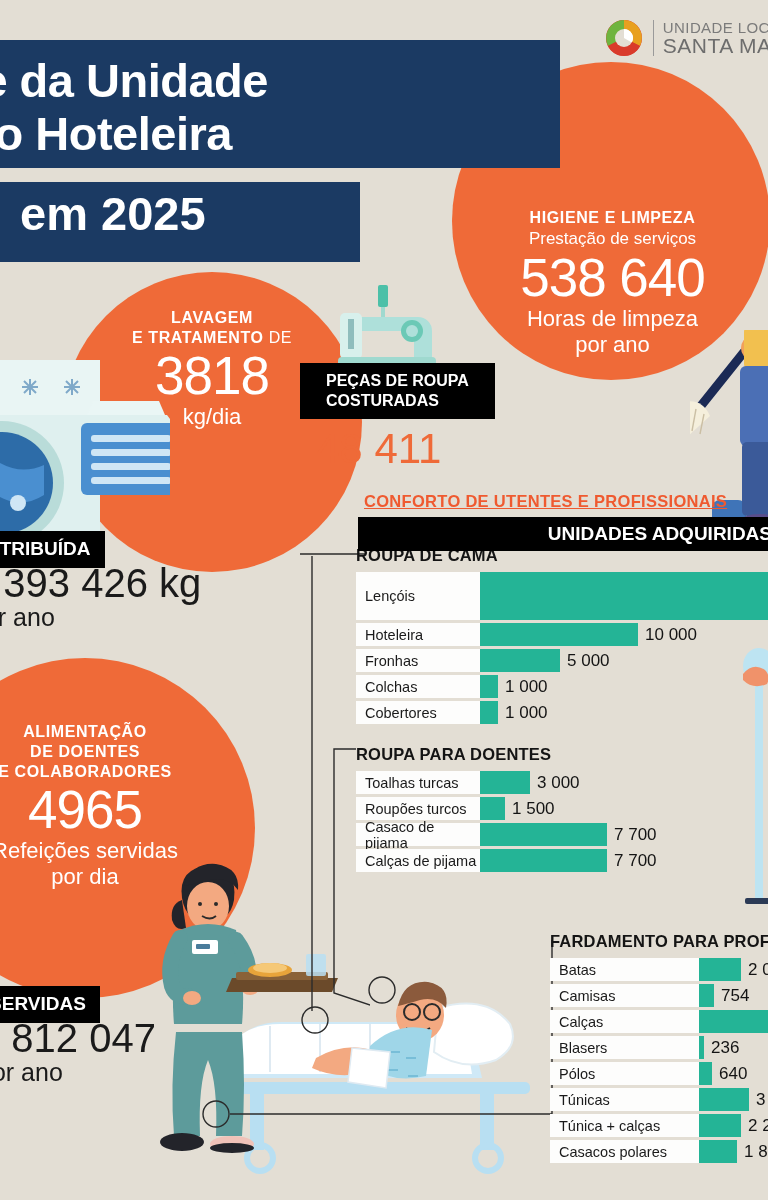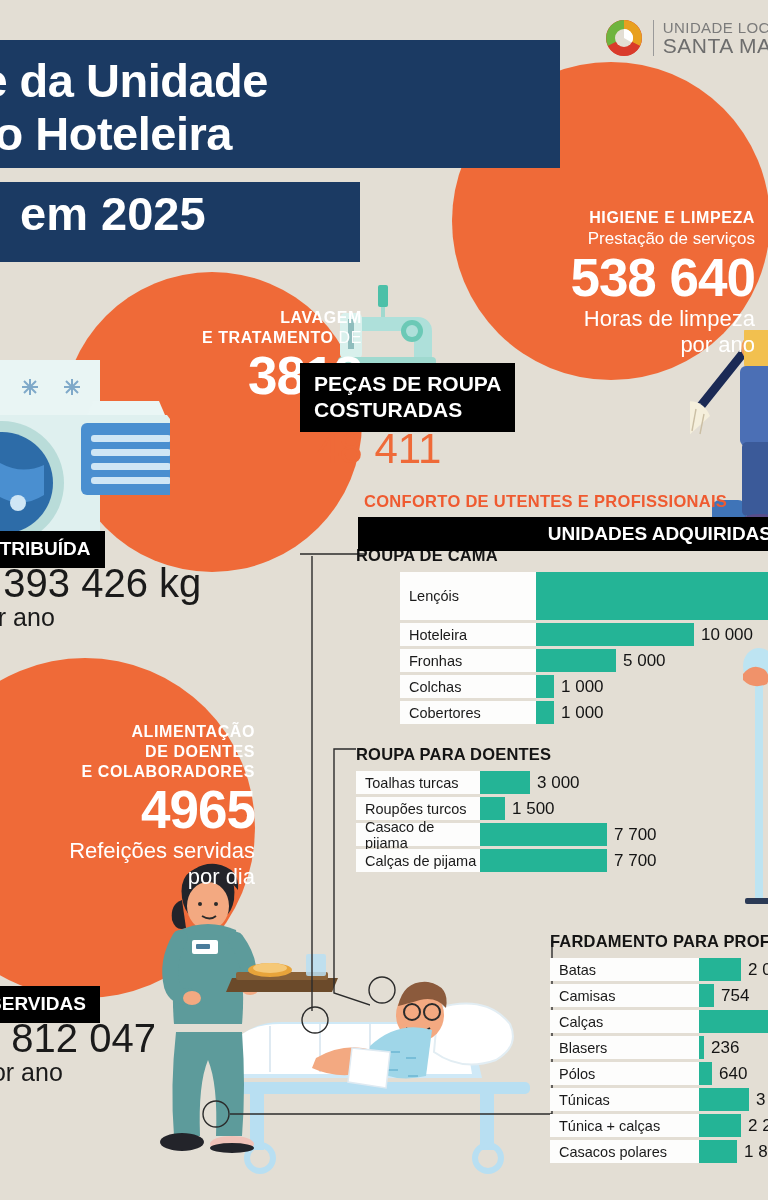--- a/index.html
+++ b/index.html
@@ -70,39 +70,39 @@
   }
   #circle-lavagem {
     left: 62px; top: 272px; width: 300px; height: 300px;
     z-index: 12;
   }
   #circle-alimentacao {
     left: -85px; top: 658px; width: 340px; height: 340px;
     z-index: 12;
   }
 
-  .circ-txt { position: absolute; text-align: right; color: #fff; z-index: 20; }
+  .circ-txt { position: absolute; text-align: center; color: #fff; z-index: 20; }
   .circ-h { font-weight: bold; font-size: 16px; letter-spacing: 0.6px; line-height: 1.25; }
   .circ-h .thin { font-weight: normal; }
   .circ-sub { font-size: 17px; font-weight: normal; line-height: 1.3; }
-  .circ-big { font-weight: bold; font-size: 53px; line-height: 1.05; letter-spacing: -1px; }
+  .circ-big { font-weight: normal; font-size: 53px; line-height: 1.05; letter-spacing: -1px; }
   .circ-unit { font-size: 22px; font-weight: normal; line-height: 1.2; }
 
   #txt-higiene { left: 470px; top: 208px; width: 285px; }
   #txt-lavagem { left: 62px; top: 308px; width: 300px; }
   #txt-alimentacao { left: -85px; top: 722px; width: 340px; }
 
   
   .blackbar {
     position: absolute; background: #000; color: #fff;
     font-weight: bold; z-index: 25; white-space: nowrap;
   }
   #bar-pecas {
-    left: 300px; top: 363px; padding: 8px 14px;
-    font-size: 21px; line-height: 1.25;
+    left: 300px; top: 363px; padding: 8px 26px;
+    font-size: 16px; line-height: 1.25;
   }
   #bar-roupalimpa {
     left: -180px; top: 531px; padding: 6px 14px;
     font-size: 19px; line-height: 1.3;
   }
   #bar-refeicoes {
     left: -140px; top: 986px; padding: 6px 14px;
     font-size: 19px; line-height: 1.3;
   }
   #bar-unidades {
@@ -121,21 +121,21 @@
 
   #num-pecas {
     position: absolute; left: 316px; top: 425px;
     color: #ef6a38; font-size: 42px; z-index: 25; white-space: nowrap;
   }
 
   
   #conforto {
     position: absolute; left: 364px; top: 492px;
     color: #ef5a30; font-weight: bold; font-size: 16.5px;
-    letter-spacing: 0.3px; z-index: 26; white-space: nowrap;
+    letter-spacing: 0.3px; z-index: 26; white-space: nowrap; text-decoration: underline;
   }
 
   
   .chart-group { position: absolute; z-index: 24; }
   .chart-title {
     font-weight: bold; font-size: 16.5px; color: #141414;
     letter-spacing: 0.2px; margin-bottom: 7px; white-space: nowrap;
   }
   .brow {
     display: flex; align-items: stretch;
@@ -148,21 +148,21 @@
   }
   .btrack { display: flex; align-items: center; flex: 1 1 auto; }
   .bfill { background: #24b496; height: 100%; flex: 0 0 auto; }
   .bval {
     font-size: 17px; color: #141414; padding-left: 7px; white-space: nowrap;
   }
   .brow.tall { height: 48px; }
 
   
   #grp-cama { left: 356px; top: 546px; width: 412px; }
-  #grp-cama .blabel { width: 136px; margin-left: 44px; }
+  #grp-cama .blabel { width: 124px; }
   #grp-doentes { left: 356px; top: 745px; width: 412px; }
   #grp-doentes .blabel { width: 124px; }
   #grp-fardamento { left: 550px; top: 932px; width: 260px; }
   #grp-fardamento .blabel { width: 149px; }
   #grp-fardamento .blabel { font-size: 14.5px; }
 
   
   .conn { position: absolute; z-index: 23; }
 
   

